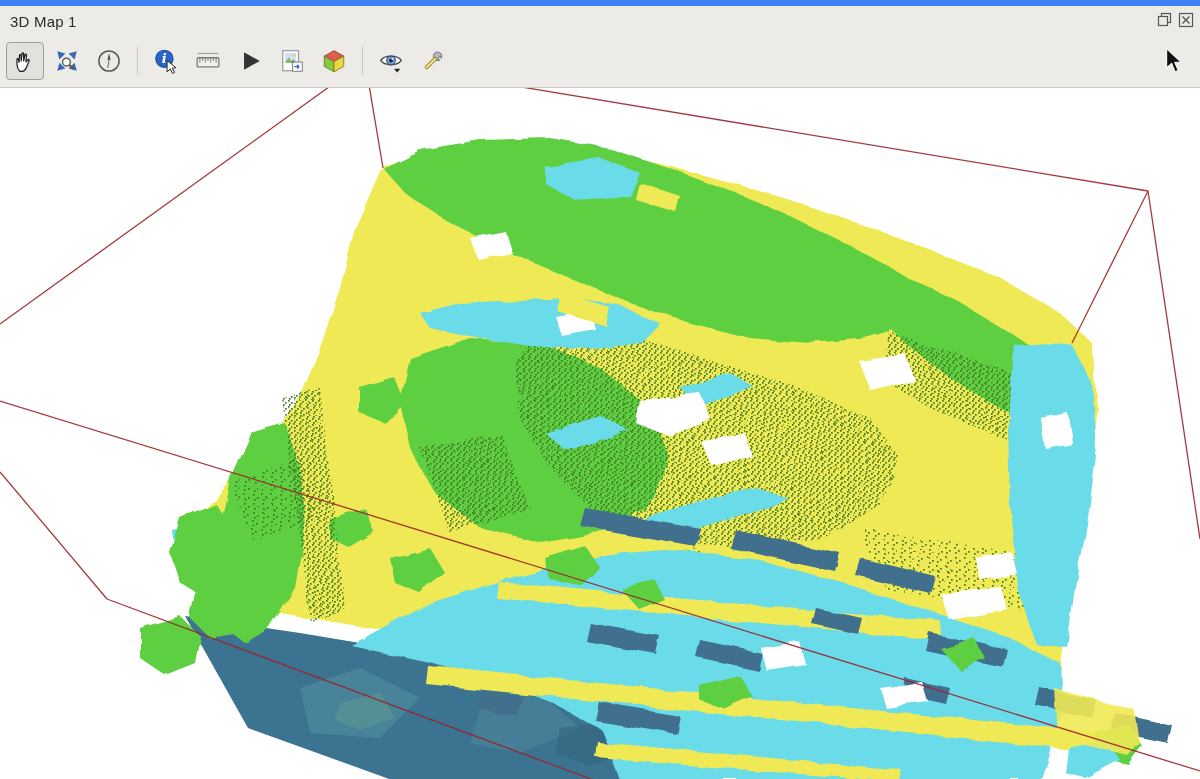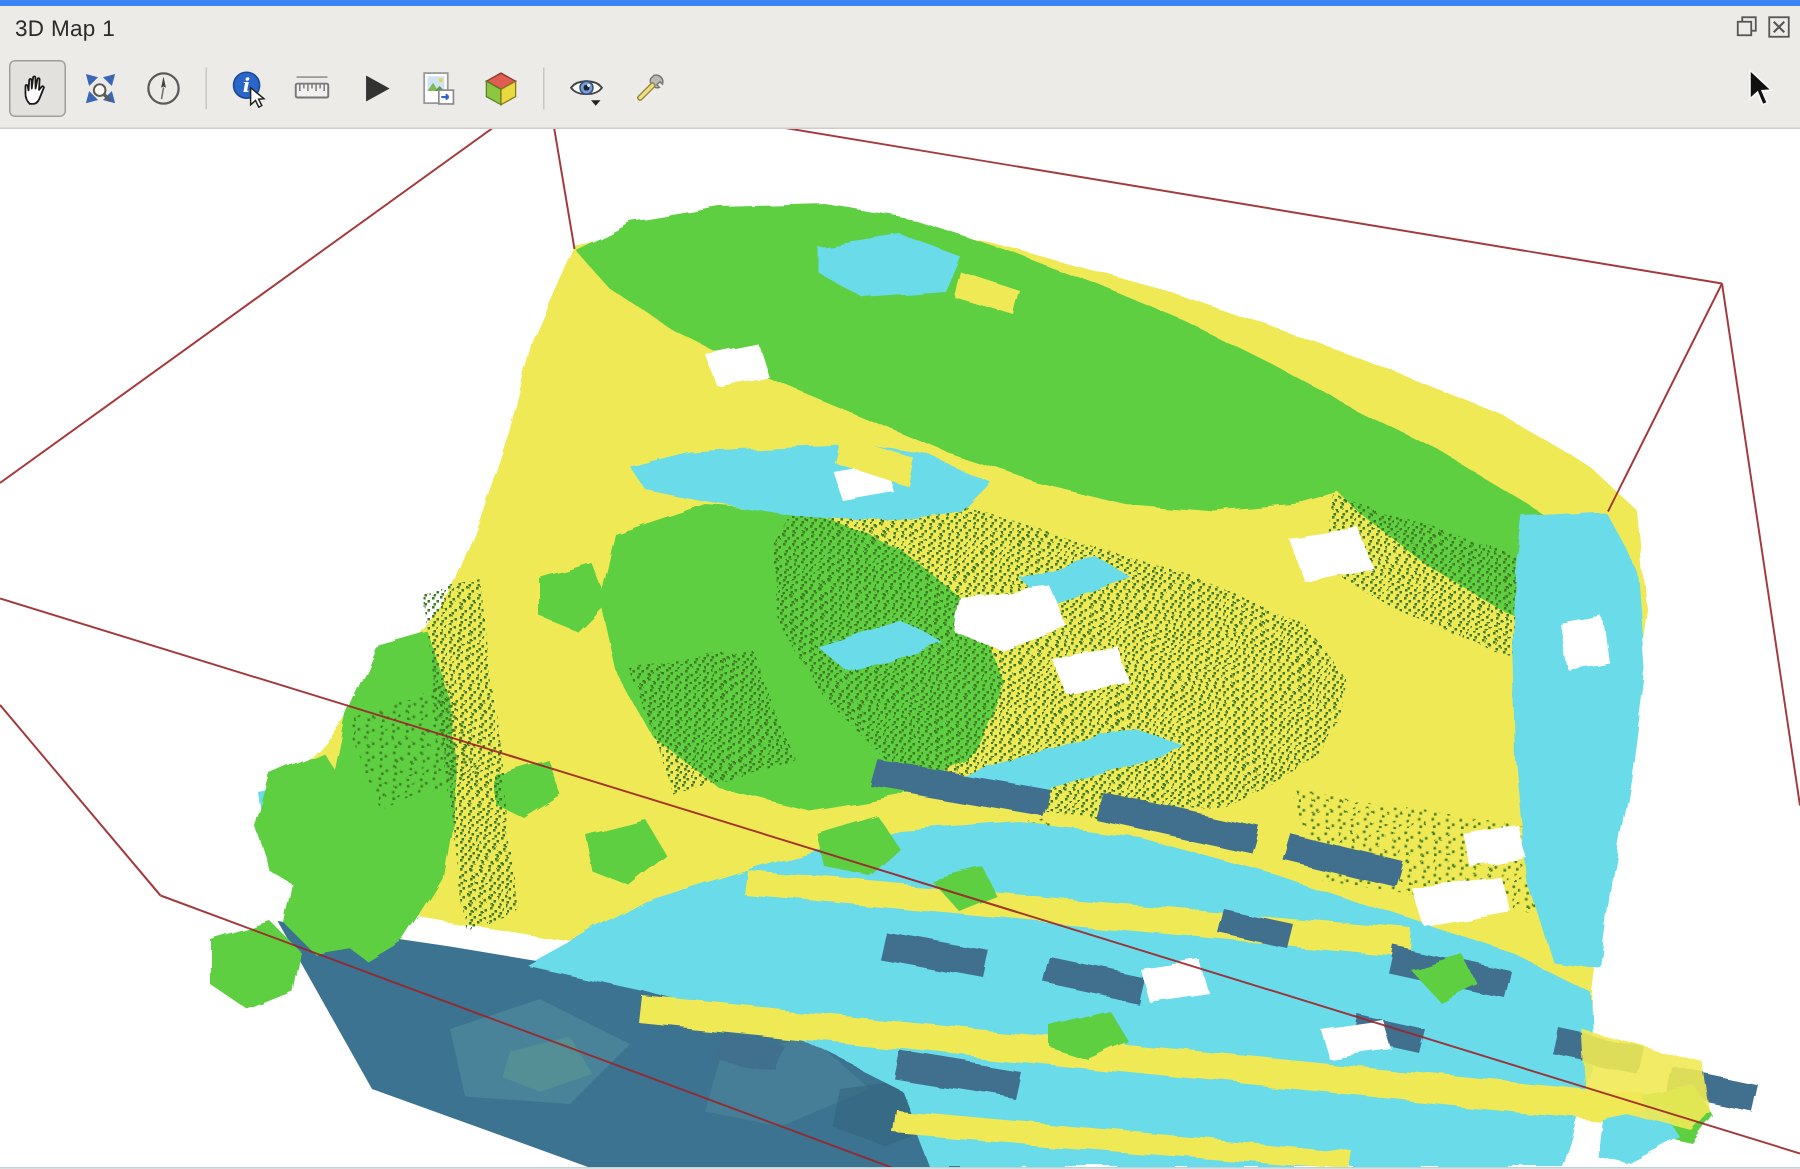--- a/index.html
+++ b/index.html
@@ -1,20 +1,20 @@
 <!DOCTYPE html>
 <html style="--pc-background: #ffffff; --pc-vegetation-high: #5ecf43; --pc-vegetation-dark: #3f7a23; --pc-ground: #efe954; --pc-building: #69dbe9; --pc-roof-dark: #41708e; --pc-terrain: #3c7390; --pc-terrain-light: #4f8a9d; --pc-bbox: #9b2429; --pc-frame-strip: #d2e2e9;"><head>
 <meta charset="utf-8">
 <style>
   html,body{margin:0;padding:0;background:#cfcdca;}
   *{box-sizing:border-box;}
   .window{
     position:relative;width:1200px;height:779px;overflow:hidden;
     background:#edebe8;font-family:"Liberation Sans",sans-serif;
-    border-top:4px solid #3b82f6;
+    border-top:6px solid #3b82f6;
   }
   .titlebar{height:28px;display:flex;align-items:center;padding:2px 10px 0 10px;position:relative;}
   .title{font-size:15px;color:#2b2b2b;letter-spacing:.2px;}
   .winbtns{position:absolute;right:5px;top:5px;display:flex;gap:3px;}
   .winbtn{width:18px;height:18px;border:none;background:transparent;padding:0;cursor:default;}
   .toolbar{height:54px;display:flex;align-items:center;gap:4px;padding:0 6px;border-bottom:1px solid #cfcdca;}
   .tool{
     width:38px;height:38px;border:1px solid transparent;background:transparent;border-radius:4px;
     display:flex;align-items:center;justify-content:center;padding:0;
   }

